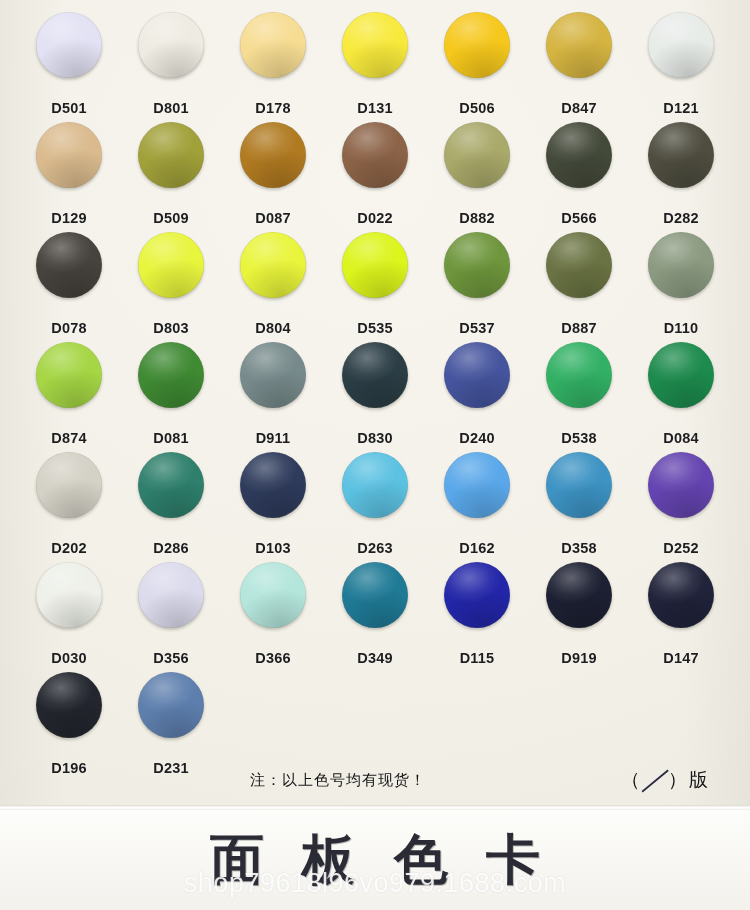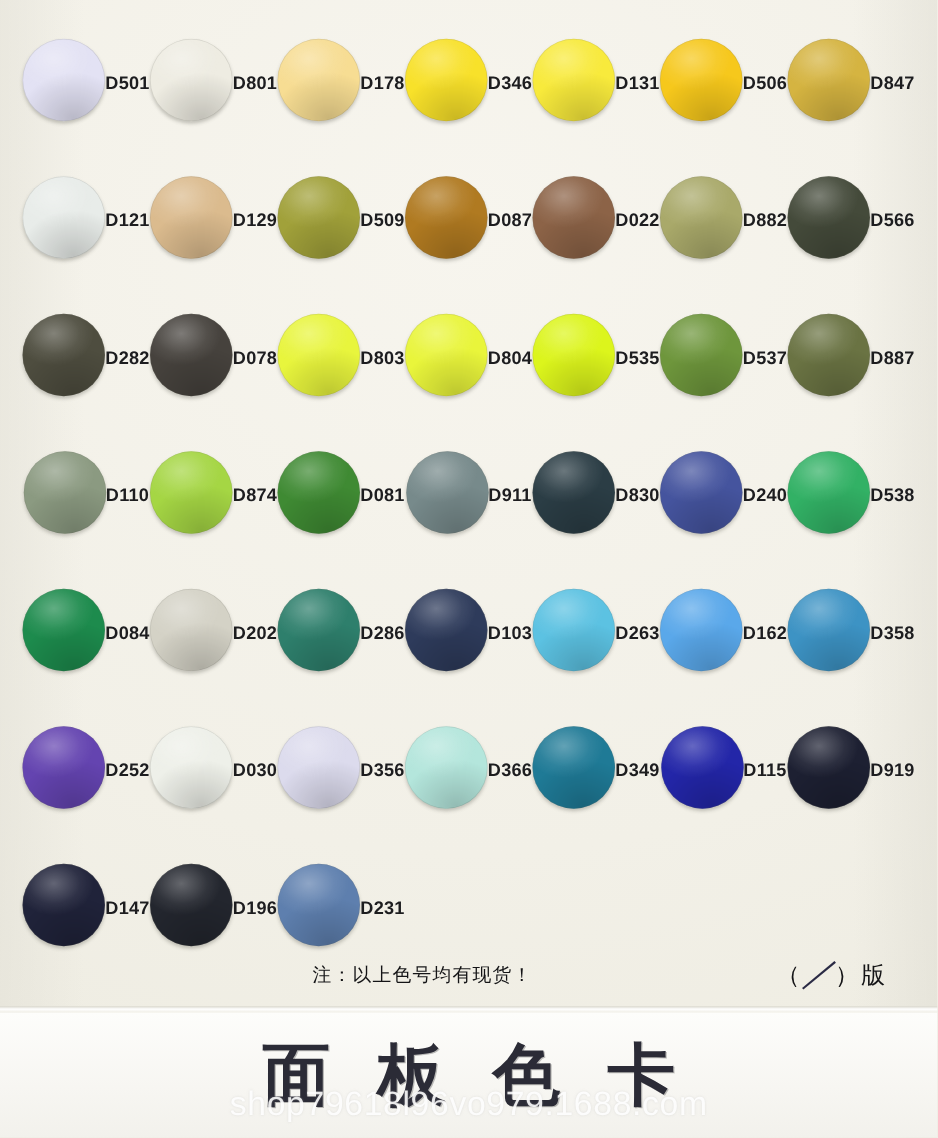--- a/index.html
+++ b/index.html
@@ -44,23 +44,23 @@
     box-sizing: border-box;
     display: grid;
     grid-template-columns: repeat(7, 1fr);
     grid-auto-rows: 110px;
     z-index: 2;
   }
 
   .swatch-cell {
     position: relative;
     display: flex;
-    flex-direction: row;
+    flex-direction: column;
     align-items: center;
-    justify-content: center;
+    justify-content: space-between;
   }
 
   .chip-wrap {
     position: relative;
     width: 66px;
     height: 66px;
     margin-top: 6px;
   }
 
   .chip {
@@ -225,26 +225,20 @@
         <div class="chip-label">D801</div>
       </div>
       <div class="swatch-cell">
         <div class="chip-wrap">
           <div class="chip" title="D178" style="background: rgb(247, 221, 147);"></div>
         </div>
         <div class="chip-label">D178</div>
       </div>
       <div class="swatch-cell">
         <div class="chip-wrap">
-          <div class="chip" title="D346" style="background: rgb(248, 225, 42);"></div>
-        </div>
-        <div class="chip-label">D346</div>
-      </div>
-      <div class="swatch-cell">
-        <div class="chip-wrap">
           <div class="chip" title="D131" style="background: rgb(248, 234, 60);"></div>
         </div>
         <div class="chip-label">D131</div>
       </div>
       <div class="swatch-cell">
         <div class="chip-wrap">
           <div class="chip" title="D506" style="background: rgb(246, 200, 28);"></div>
         </div>
         <div class="chip-label">D506</div>
       </div>

